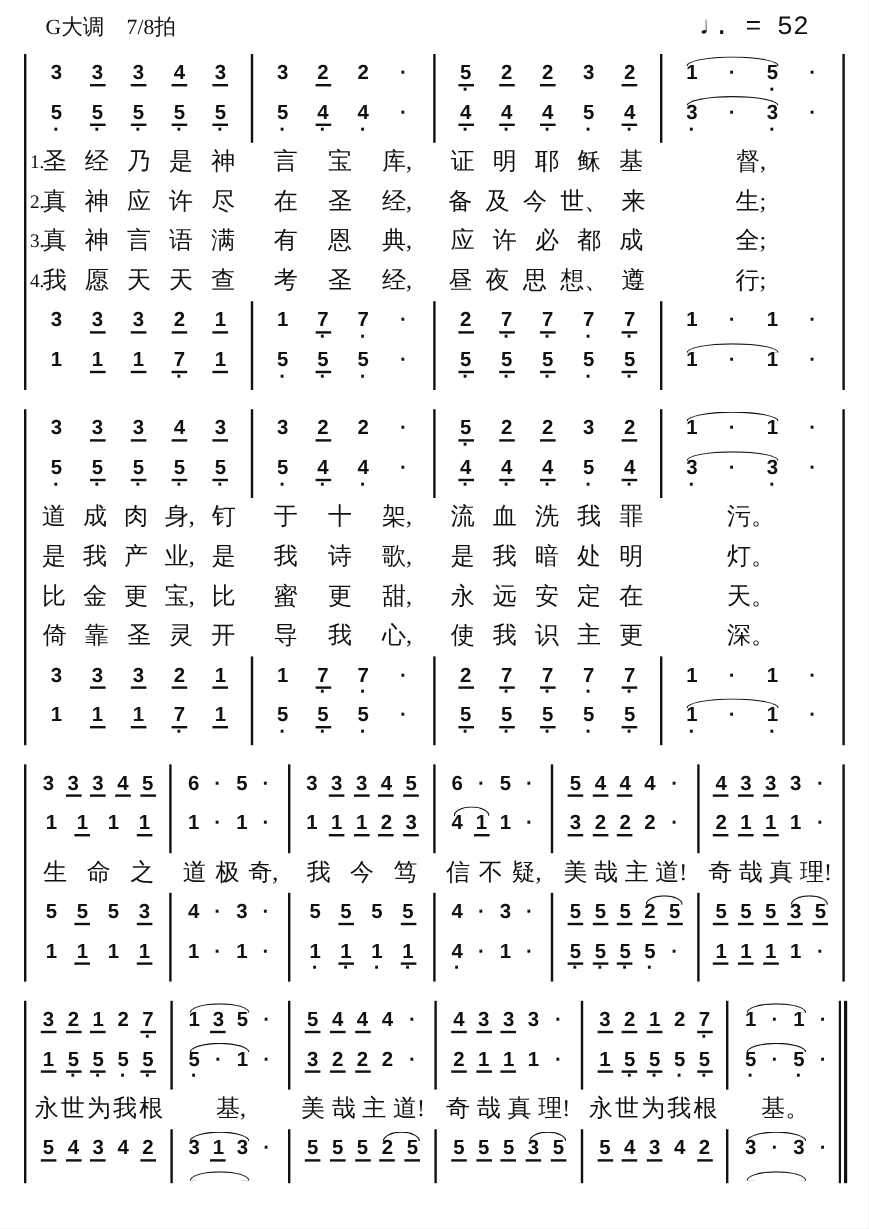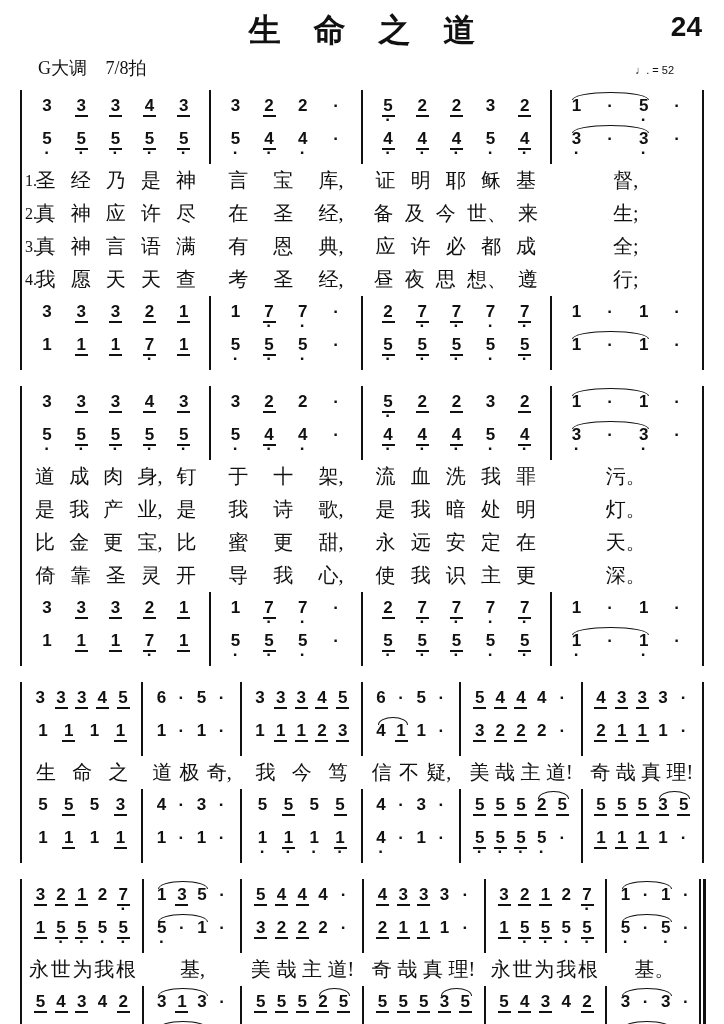--- a/index.html
+++ b/index.html
@@ -6,21 +6,21 @@
   .page{width:724px;height:1024px;background:#ffffff;color:#111;box-sizing:border-box;
         padding:8px 14px 6px 14px;font-family:"Liberation Sans",sans-serif;overflow:hidden;}
   .titlebar{position:relative;height:46px;}
   .title{text-align:center;font-size:32px;font-weight:700;letter-spacing:12px;padding-left:12px;
          font-family:"Liberation Sans",sans-serif;line-height:44px;}
   .pagenum{position:absolute;right:8px;top:0;font-size:28px;font-weight:700;line-height:38px;}
   .keyrow{display:flex;justify-content:space-between;align-items:baseline;
           padding:2px 36px 4px 24px;font-size:18px;margin-bottom:6px;
           font-family:"Liberation Serif",serif;}
   .keyleft span{margin-right:14px;}
-  .tempo{font-size:11px;font-family:Liberation Sans, sans-serif;}
+  .tempo{font-size:22px;font-family:Liberation Mono, monospace;}
   .score{}
   .system{border-left:2px solid #111;border-right:2px solid #111;margin:0 6px 16px 6px;position:relative;}
   .system.final{border-right:none;}
   .system.final::after{content:"";position:absolute;top:0;bottom:0;right:-2px;width:7px;
      background:linear-gradient(to right,#111 0 2px,transparent 2px 4px,#111 4px 7px);}
   .pair{display:flex;align-items:stretch;}
   .measure{flex:1 1 0;display:flex;flex-direction:column;justify-content:space-between;padding:4px 2px;}
   .measure:not(:last-child){border-right:2px solid #111;}
   .nrow{display:flex;justify-content:space-around;align-items:flex-start;position:relative;padding:2px 6px;}
   .tok{display:inline-flex;flex-direction:column;align-items:center;}
@@ -35,24 +35,20 @@
   .lyr{display:flex;position:relative;padding:2px 0;}
   .lcell{flex:1 1 0;display:flex;justify-content:space-around;align-items:baseline;padding:0 6px;}
   .syl{font-size:20px;line-height:29px;font-family:"Liberation Serif",serif;white-space:nowrap;}
   .vnum{position:absolute;left:3px;top:50%;transform:translateY(-50%);font-size:16px;
         font-family:"Liberation Serif",serif;}
 </style>
 </head>
 <body>
 
 <div class="page">
-  <div class="titlebar">
-    <div class="title">生 命 之 道</div>
-    <div class="pagenum">24</div>
-  </div>
   <div class="keyrow">
     <div class="keyleft">
       <span>G大调</span>
       <span>7/8拍</span>
     </div>
     <div class="tempo">♩. = 52</div>
   </div>
   <div class="score">
       <div class="system">
         <div class="pair">

